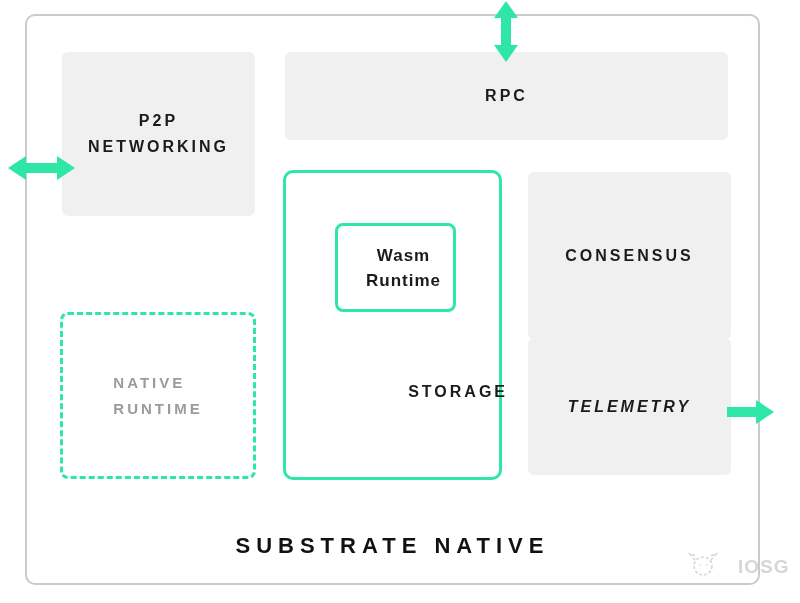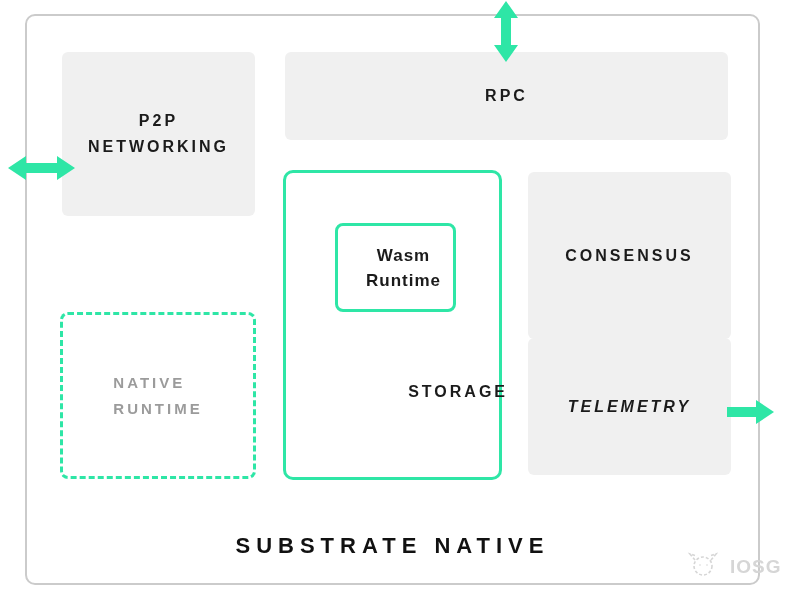--- a/index.html
+++ b/index.html
@@ -86,21 +86,21 @@
     font-weight:700;font-size:22px;letter-spacing:6px;
   }
   .arrow{position:absolute;color:var(--accent);}
   .arrow svg{display:block;}
   .arrow-top{left:491px;top:1px;}
   .arrow-left{left:8px;top:153px;}
   .arrow-right{left:727px;top:398px;}
   .watermark{
     position:absolute;
     left:684px;top:550px;
-    display:flex;align-items:center;gap:12px;
+    display:flex;align-items:center;gap:20px;
     color:var(--watermark);
     font-weight:700;font-size:19px;letter-spacing:1px;
     background:transparent;
   }
   .wm-icon{color:var(--watermark);}
 </style>
 </head>
 <body>
 
 <div class="stage">

